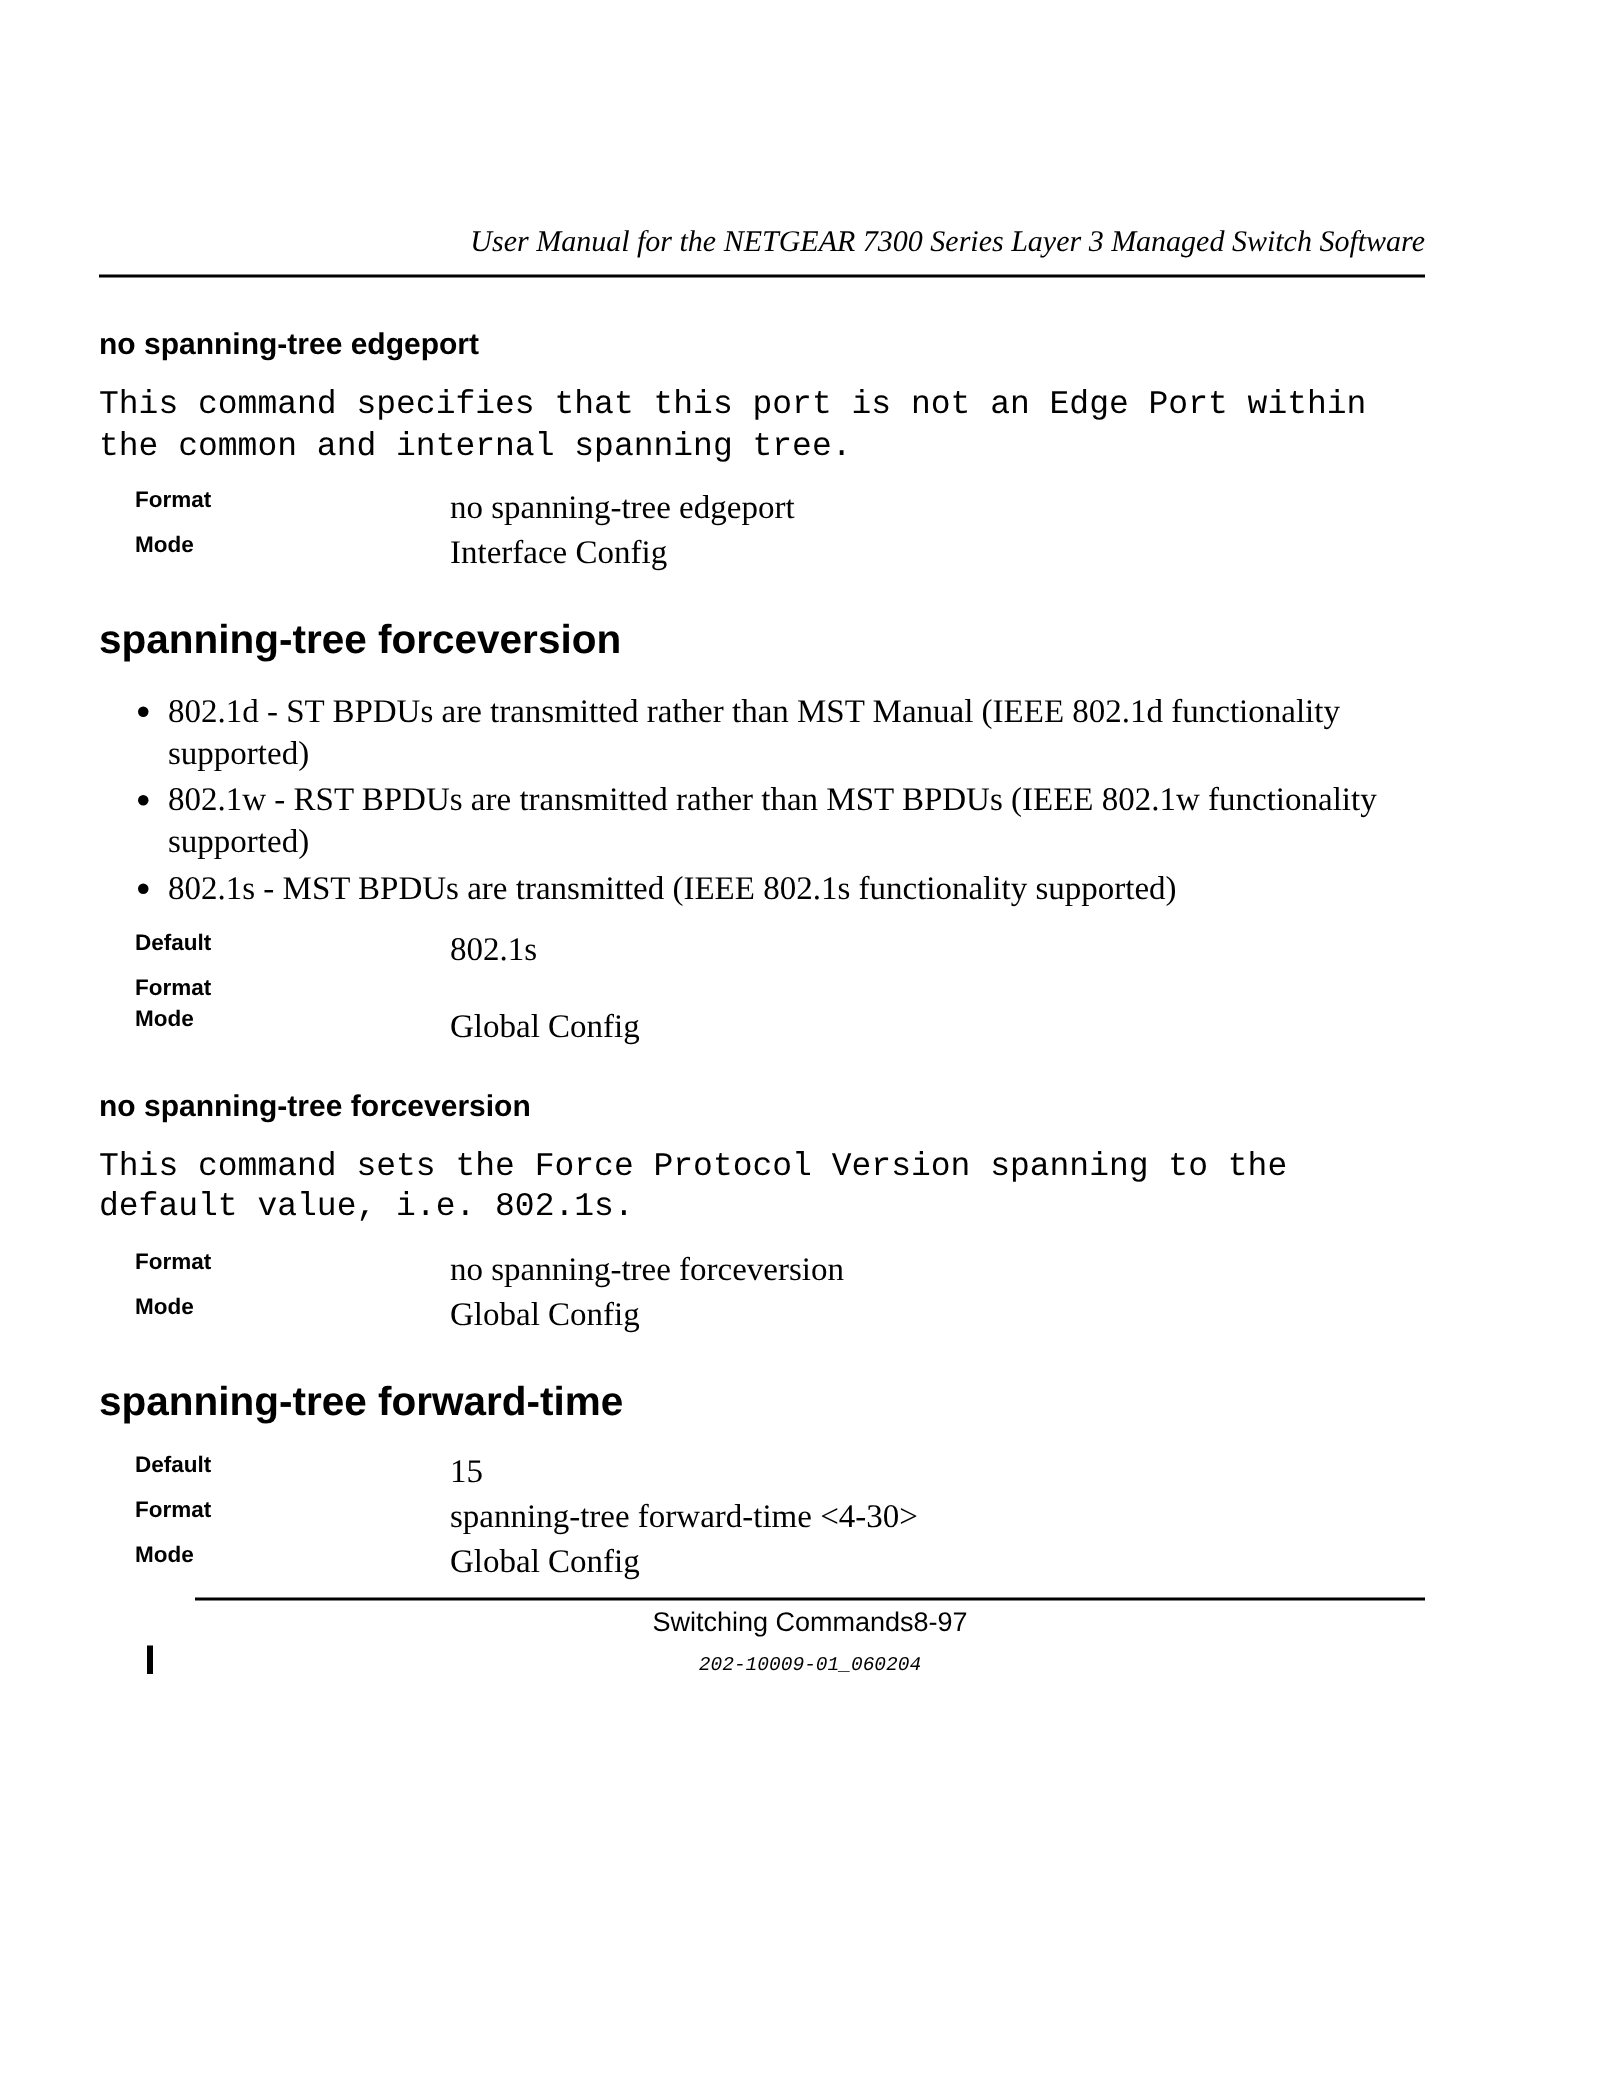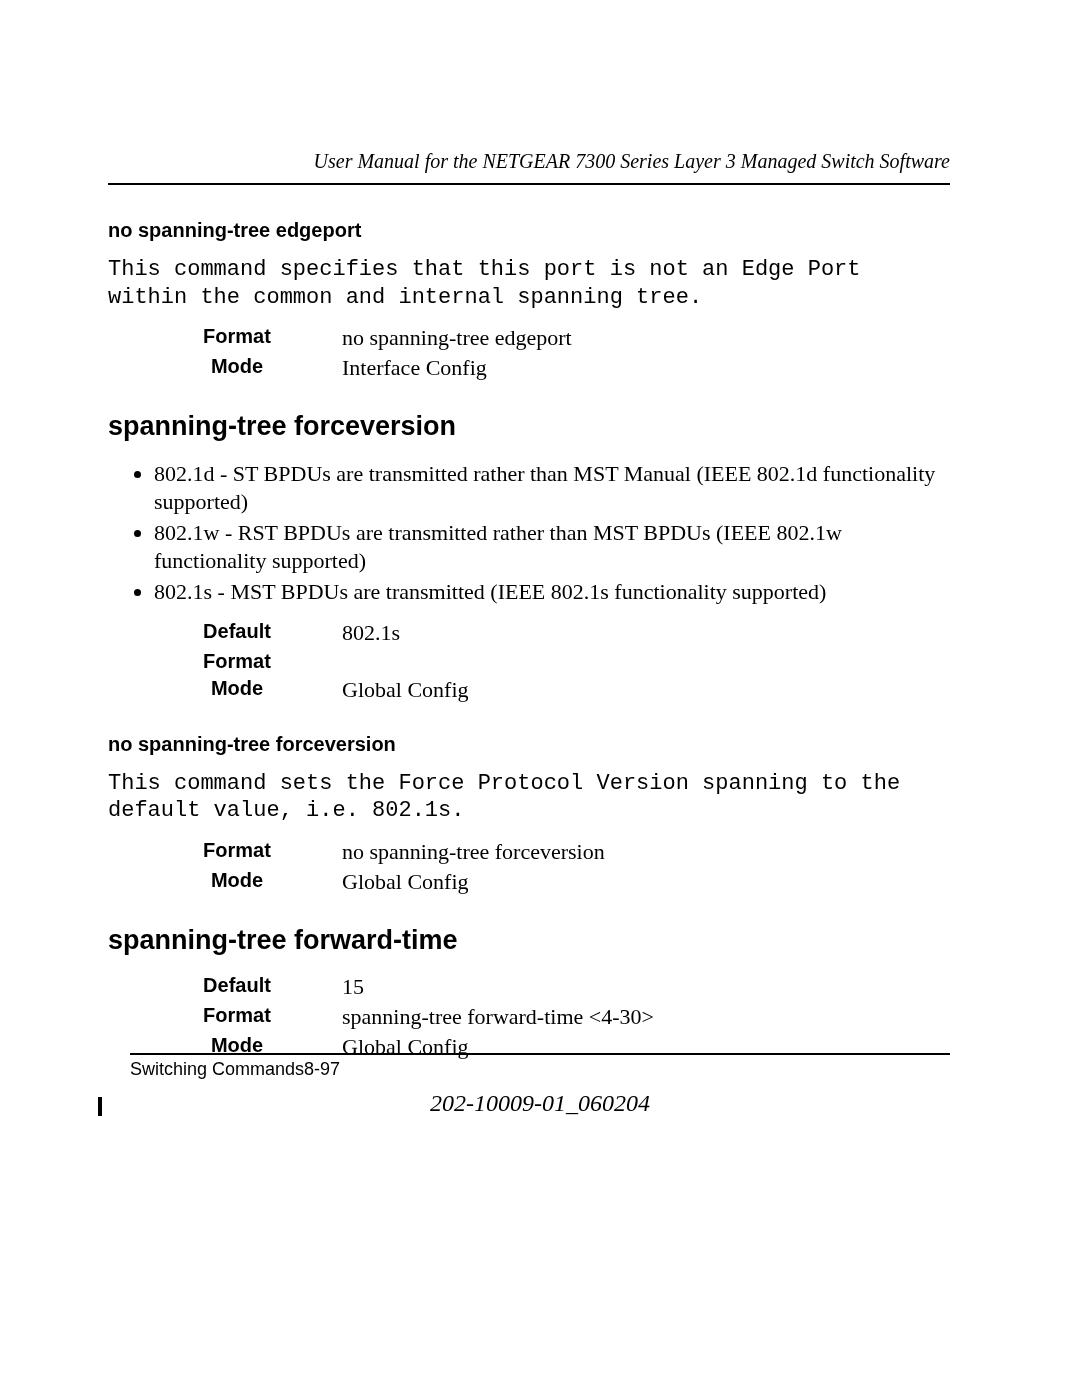--- a/index.html
+++ b/index.html
@@ -9,21 +9,21 @@
     width: 1080px;
     height: 1397px;
     font-family: "Times New Roman", Times, serif;
     color: #000000;
   }
   .page {
     position: relative;
     width: 1080px;
     height: 1397px;
     box-sizing: border-box;
-    padding: 150px 130px 0 108px;
+    padding: 150px 130px 0 66px;
   }
   .header-title {
     font-style: italic;
     font-size: 20px;
     text-align: right;
     margin: 0;
     padding-bottom: 10px;
   }
   .top-rule {
     border: none;
@@ -45,24 +45,23 @@
   .param-table {
     margin: 0 0 30px 24px;
   }
   .param-row {
     display: flex;
     margin-bottom: 4px;
   }
   .param-label {
     font-family: Arial, Helvetica, sans-serif;
     font-weight: bold;
-    font-size: 20px;
+    font-size: 15px;
     width: 210px;
     flex: 0 0 210px;
-    text-align: center;
   }
   .param-value {
     font-size: 22px;
   }
   .sec-h {
     font-family: Arial, Helvetica, sans-serif;
     font-weight: bold;
     font-size: 27px;
     margin: 24px 0 18px 0;
   }
@@ -83,29 +82,29 @@
     bottom: 280px;
     font-family: Arial, Helvetica, sans-serif;
   }
   .bottom-rule {
     border: none;
     border-top: 2px solid #000;
     margin: 0;
   }
   .footer-row {
     display: flex;
-    justify-content: flex-start;
+    justify-content: center;
     font-size: 18px;
     margin-top: 4px;
   }
   .doc-num {
     text-align: center;
     font-style: italic;
-    font-family: Liberation Serif, serif;
-    font-size: 24px;
+    font-family: Liberation Mono, monospace;
+    font-size: 13px;
     margin-top: 10px;
   }
   .change-bar {
     position: absolute;
     left: 98px;
     bottom: 281px;
     width: 4px;
     height: 19px;
     background: #000;
   }

